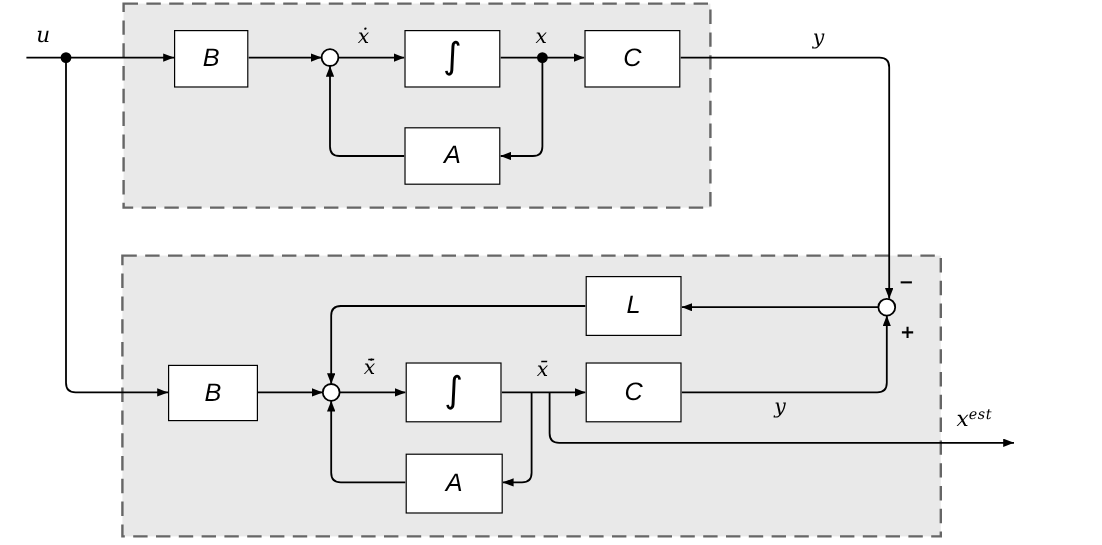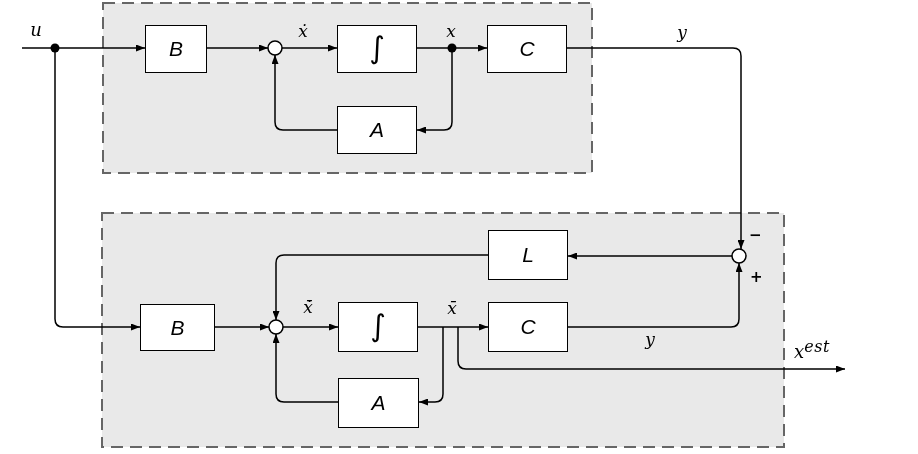--- a/index.html
+++ b/index.html
@@ -34,21 +34,21 @@
   .sig{
     position:absolute;
     font:italic 17px "DejaVu Serif",serif;
     color:#000;
     transform:translateX(-50%);
     white-space:nowrap;
     line-height:1;
   }
   .sig.big{font-size:18px;}
   .sig.sign{font:600 15px "DejaVu Sans",sans-serif;font-style:normal;transform:none;}
-  .sig sup{font-size:16px;font-style:italic;vertical-align:6px;letter-spacing:.5px;}
+  .sig sup{font-size:12px;font-style:italic;vertical-align:6px;letter-spacing:.5px;}
 </style>
 </head>
 <body>
 
 <div id="stage">
 
   <svg id="wires" viewBox="0 0 918 454">
     <defs>
       <marker id="arr" markerWidth="9" markerHeight="7" refX="9" refY="3.5" orient="auto" markerUnits="userSpaceOnUse">
         <path class="arrowhead" d="M0,0 L9,3.5 L0,7 Z"></path>

